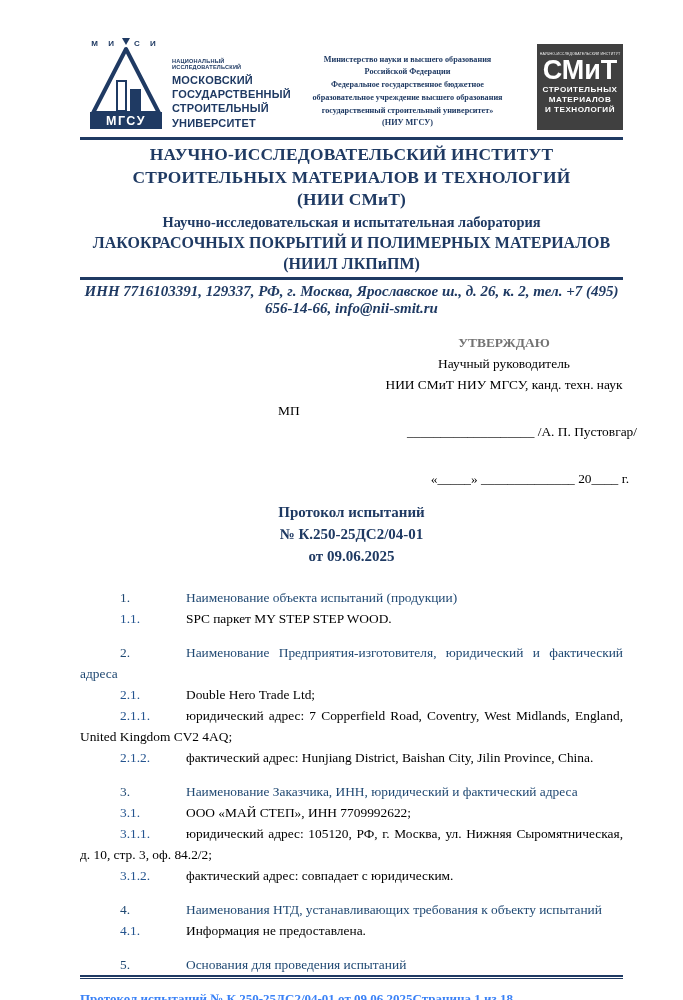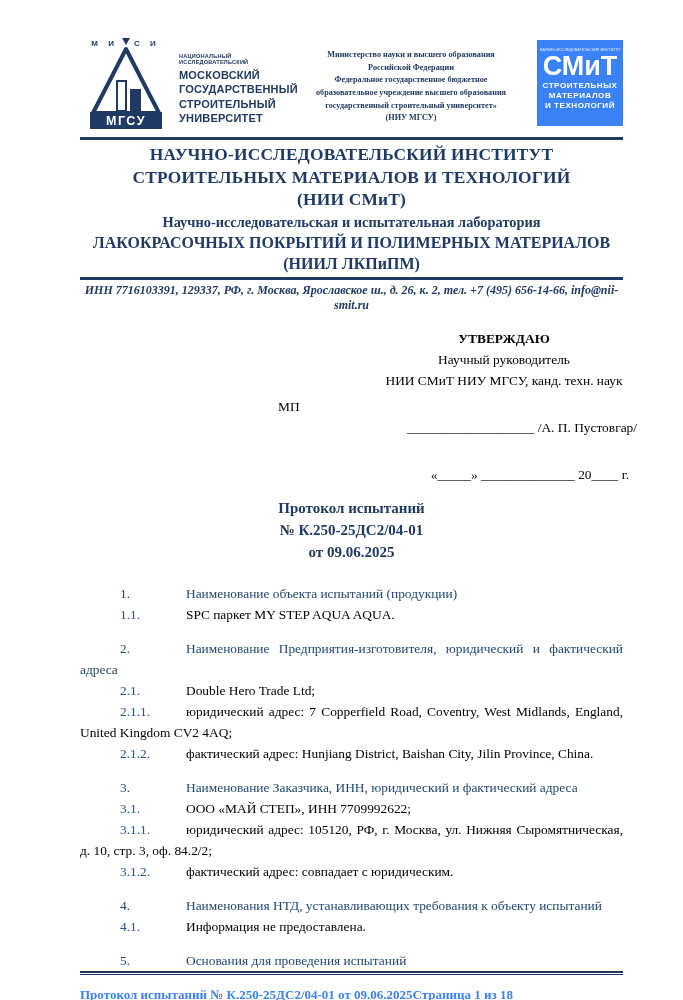--- a/index.html
+++ b/index.html
@@ -5,45 +5,45 @@
   * { margin:0; padding:0; box-sizing:border-box; }
   html,body { background:#ffffff; }
   body { width:683px; }
   .page {
     width:683px; height:1000px; background:#fff; overflow:hidden;
     padding:36px 60px 14px 80px;
     display:flex; flex-direction:column;
     font-family:"Liberation Serif","DejaVu Serif",serif; color:#000;
   }
   
-  .doc-header { display:flex; align-items:center; gap:7px; }
+  .doc-header { display:flex; align-items:flex-end; }
   .logo-left svg { display:block; }
   .uni-name { width:106px; padding-top:12px; color:#1f3a63; font-family:"Liberation Sans","DejaVu Sans",sans-serif; }
   .uni-small { font-size:5.6px; font-weight:700; letter-spacing:.2px; margin-bottom:3px; }
   .uni-line  { font-size:11px; font-weight:700; line-height:1.3; letter-spacing:.2px; }
   .ministry  { flex:1; text-align:center; color:#1f3a63; font-weight:bold; font-size:8.2px; line-height:1.55; padding-top:8px; }
-  .smit-box  { width:86px; height:86px; background:#3b82f6; color:#fff; text-align:center;
+  .smit-box  { width:86px; height:86px; background:#404040; color:#fff; text-align:center;
                font-family:"Liberation Sans","DejaVu Sans",sans-serif; padding-top:8px; flex:none; }
   .smit-top  { font-size:3.6px; letter-spacing:.1px; opacity:.92; }
   .smit-abbr { font-size:27px; font-weight:bold; line-height:1.08; }
   .smit-line { font-size:8.1px; font-weight:bold; letter-spacing:.5px; line-height:1.25; }
   
   .dbl-rule { border-top:2.6px solid #1f3a63; border-bottom:1.1px solid #1f3a63; height:4.5px; }
   .rule-1 { margin-top:7px; }
   .rule-2 { margin-top:3px; }
   
   .inst { text-align:center; color:#1f3a63; font-weight:bold; margin-top:3px; }
   .inst-line { font-size:17.4px; line-height:1.3; letter-spacing:.2px; }
   .lab-line-sm { font-size:14.4px; line-height:1.32; margin-top:2px; }
   .lab-line    { font-size:16px; line-height:1.32; }
-  .contact { text-align:center; font-style:italic; font-weight:bold; color:#1f3a63; font-size:12px; margin-top:3px; }
+  .contact { text-align:center; font-style:italic; font-weight:bold; color:#1f3a63; font-size:15px; margin-top:3px; }
   
   .approval { margin-top:15px; font-size:13.4px; }
   .approve-col { width:262px; margin-left:auto; margin-right:-12px; text-align:center; line-height:21px; }
-  .approve-label { color:#000000; font-weight:bold; }
+  .approve-label { color:#737373; font-weight:bold; }
   .stamp-row { margin-top:5px; padding-left:198px; line-height:21px; }
   .sig-row  { text-align:right; margin-right:-14px; line-height:21px; }
   .date-row { text-align:right; margin-right:-6px; margin-top:26px; line-height:21px; }
   
   .protocol { text-align:center; color:#1f3a63; font-weight:bold; font-size:15px; line-height:22px; margin-top:12px; }
   
   .sections { margin-top:7px; font-size:13.4px; }
   .item { text-align:justify; text-indent:40px; line-height:21px; }
   .item .num { display:inline-block; width:66px; text-indent:0; }
   .heading { color:#1f4872; font-weight:normal; margin-top:13px; }
@@ -132,21 +132,21 @@
   <div class="protocol">
     <div>Протокол испытаний</div>
     <div>№ К.250-25ДС2/04-01</div>
     <div>от 09.06.2025</div>
   </div>
 
   <div class="sections">
 
     <section>
       <p class="item heading"><span class="num">1.</span><span>Наименование объекта испытаний (продукции)</span></p>
-      <p class="item"><span class="num inum">1.1.</span><span>SPC паркет MY STEP AQUA AQUA.</span></p>
+      <p class="item"><span class="num inum">1.1.</span><span>SPC паркет MY STEP STEP WOOD.</span></p>
     </section>
 
     <section>
       <p class="item heading"><span class="num">2.</span><span>Наименование Предприятия-изготовителя, юридический и фактический адреса</span></p>
       <p class="item"><span class="num inum">2.1.</span><span>Double Hero Trade Ltd;</span></p>
       <p class="item"><span class="num inum">2.1.1.</span><span>юридический адрес: 7 Copperfield Road, Coventry, West Midlands, England, United Kingdom CV2 4AQ;</span></p>
       <p class="item"><span class="num inum">2.1.2.</span><span>фактический адрес: Hunjiang District, Baishan City, Jilin Province, China.</span></p>
     </section>
 
     <section>

